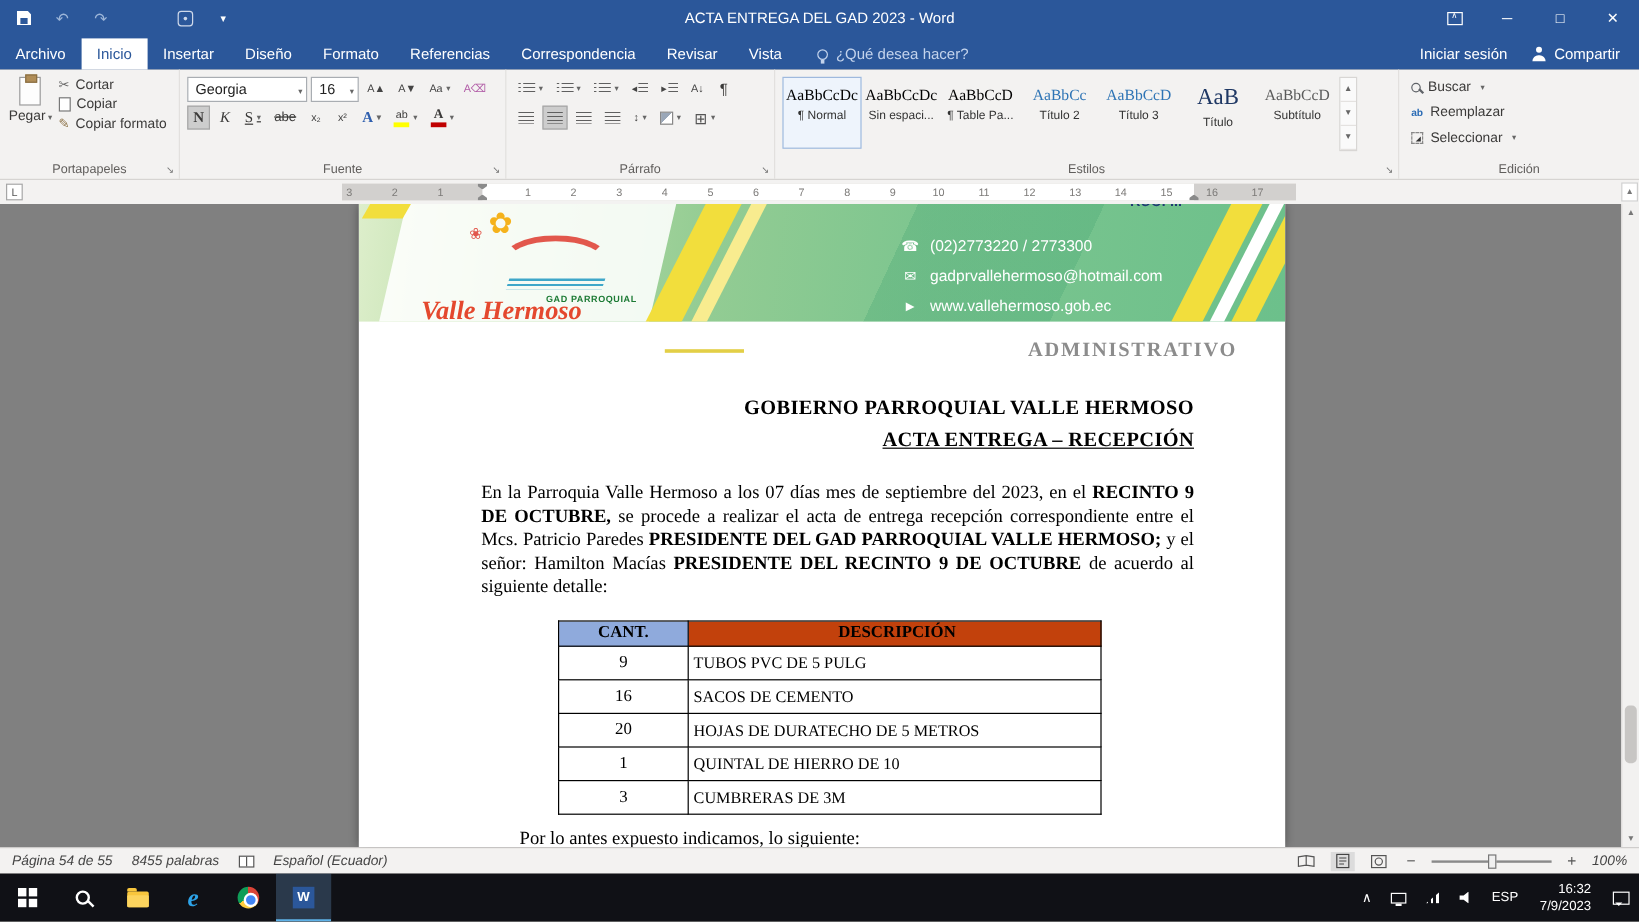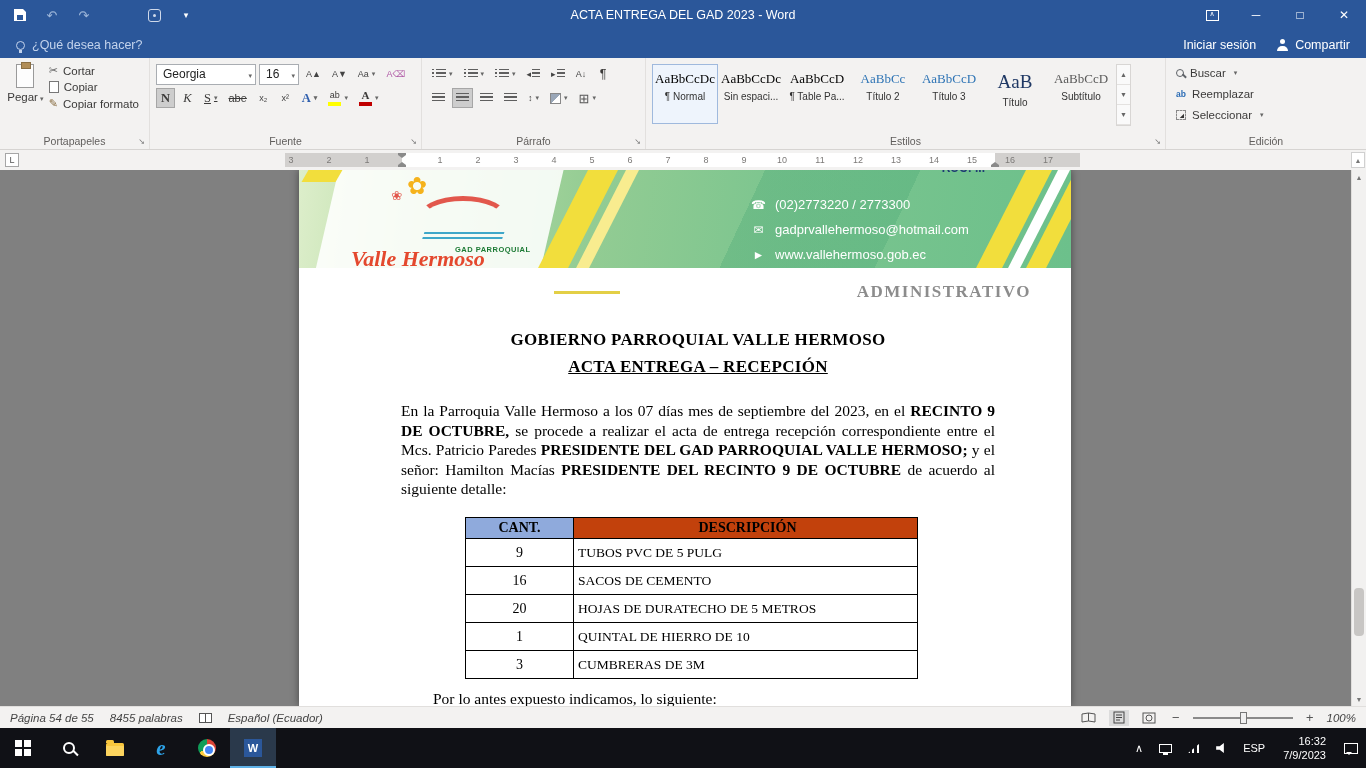--- a/index.html
+++ b/index.html
@@ -116,21 +116,21 @@
   .brand { position:absolute; left:52px; bottom:-4px; font-family:"Liberation Serif",serif; font-style:italic; font-weight:bold; font-size:22px; color:#e4482e; white-space:nowrap; }
   .brand-sub { position:absolute; left:156px; bottom:14px; font-size:7.5px; font-weight:bold; color:#1c7a34; letter-spacing:.5px; font-family:"Liberation Sans",sans-serif; }
   .ruc-cut { position:absolute; right:86px; top:0; height:5px; overflow:hidden; color:#1f3b73; font-weight:bold; font-size:12px; line-height:14px; margin-top:0; font-family:"Liberation Sans",sans-serif; }
   .ruc-cut .inner { display:block; margin-top:-9px; }
   .contact { position:absolute; left:452px; top:22px; color:#fff; font-size:13px; font-family:"Liberation Sans",sans-serif; }
   .contact .crow { display:flex; align-items:center; gap:9px; height:25px; white-space:nowrap; }
   .contact .cicon { width:15px; text-align:center; font-size:12px; flex:none; }
 
   .yellow-dash { position:absolute; left:255px; top:121px; width:66px; height:3px; background:#e3cf46; }
   .section-label { position:absolute; right:40px; top:112px; font-size:17px; font-weight:bold; letter-spacing:1.5px; color:#8c8c8c; }
-  .doc-title { position:absolute; left:102px; width:594px; text-align:center; font-weight:bold; font-size:17px; color:#000; letter-spacing:.3px; }
+  .doc-title { position:absolute; left:102px; width:594px; text-align:right; font-weight:bold; font-size:17px; color:#000; letter-spacing:.3px; }
   .t1 { top:160px; }
   .t2 { top:187px; text-decoration:underline; }
   .body-par { position:absolute; left:102px; top:231px; width:594px; font-size:15.5px; line-height:19.5px; text-align:justify; color:#000; }
   .items-table { position:absolute; left:166px; top:347px; border-collapse:collapse; font-size:13.5px; }
   .items-table th, .items-table td { border:1px solid #000; }
   .items-table th { font-size:14px; font-weight:bold; height:21px; }
   .items-table td { height:28px; }
   .c-cant { width:108px; text-align:center; font-size:14px; }
   .c-desc { width:344px; text-align:left; padding-left:4px; }
   .closing { position:absolute; left:102px; top:520px; width:594px; font-size:15.5px; color:#000;margin-left:32px; }
@@ -205,20 +205,31 @@
     <div class="win-btn">
         <span>□</span>
       </div>
     <div class="win-btn">
         <span>✕</span>
       </div>
   </div>
 </div>
 
 <div class="tabsrow">
+  <div style="display:flex">
+      <div class="rtab">Archivo</div>
+      <div class="rtab active">Inicio</div>
+      <div class="rtab">Insertar</div>
+      <div class="rtab">Diseño</div>
+      <div class="rtab">Formato</div>
+      <div class="rtab">Referencias</div>
+      <div class="rtab">Correspondencia</div>
+      <div class="rtab">Revisar</div>
+      <div class="rtab">Vista</div>
+    </div>
   <div class="tellme">
     <span class="bulb"></span>
     <span>¿Qué desea hacer?</span>
   </div>
   <div class="tabs-right">
     <span>Iniciar sesión</span>
     <span class="share-wrap">
       <span class="person"></span>
       <span>Compartir</span>
     </span>

